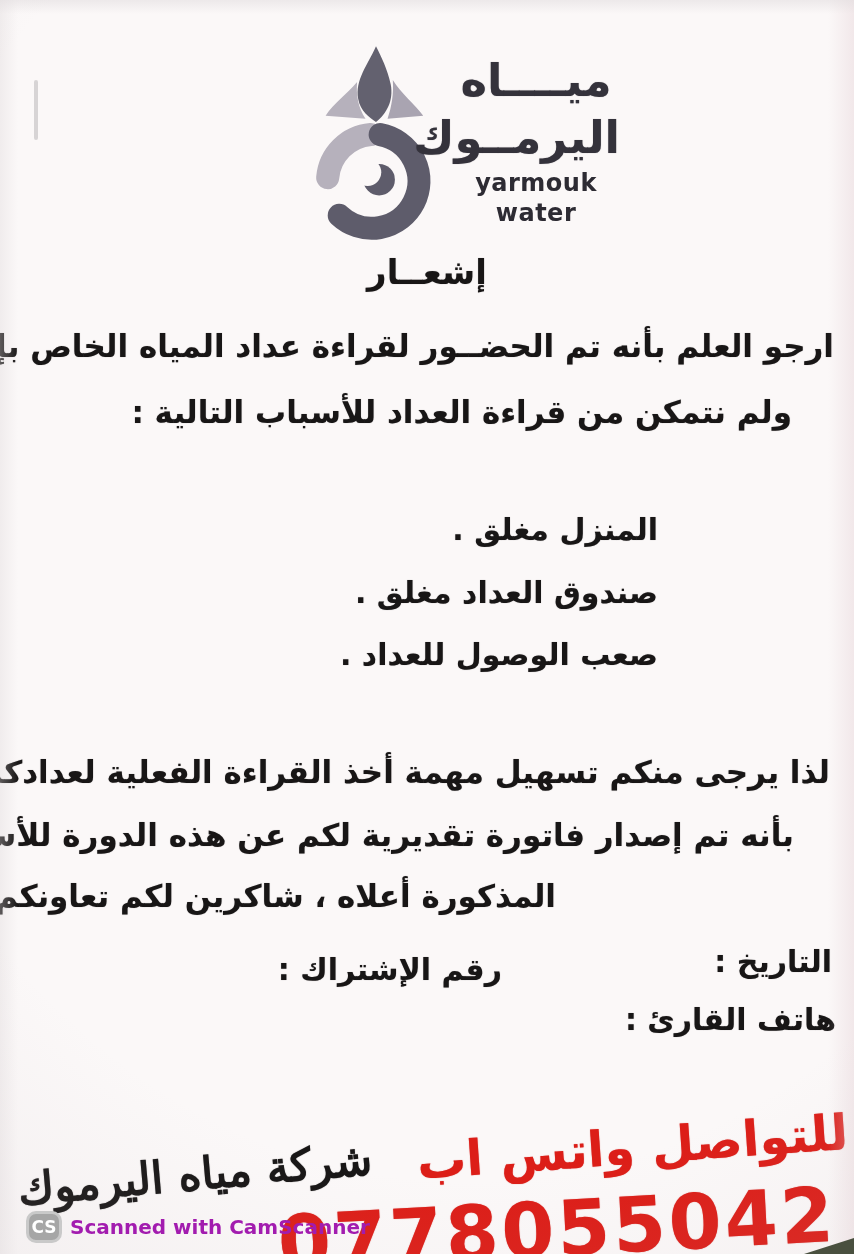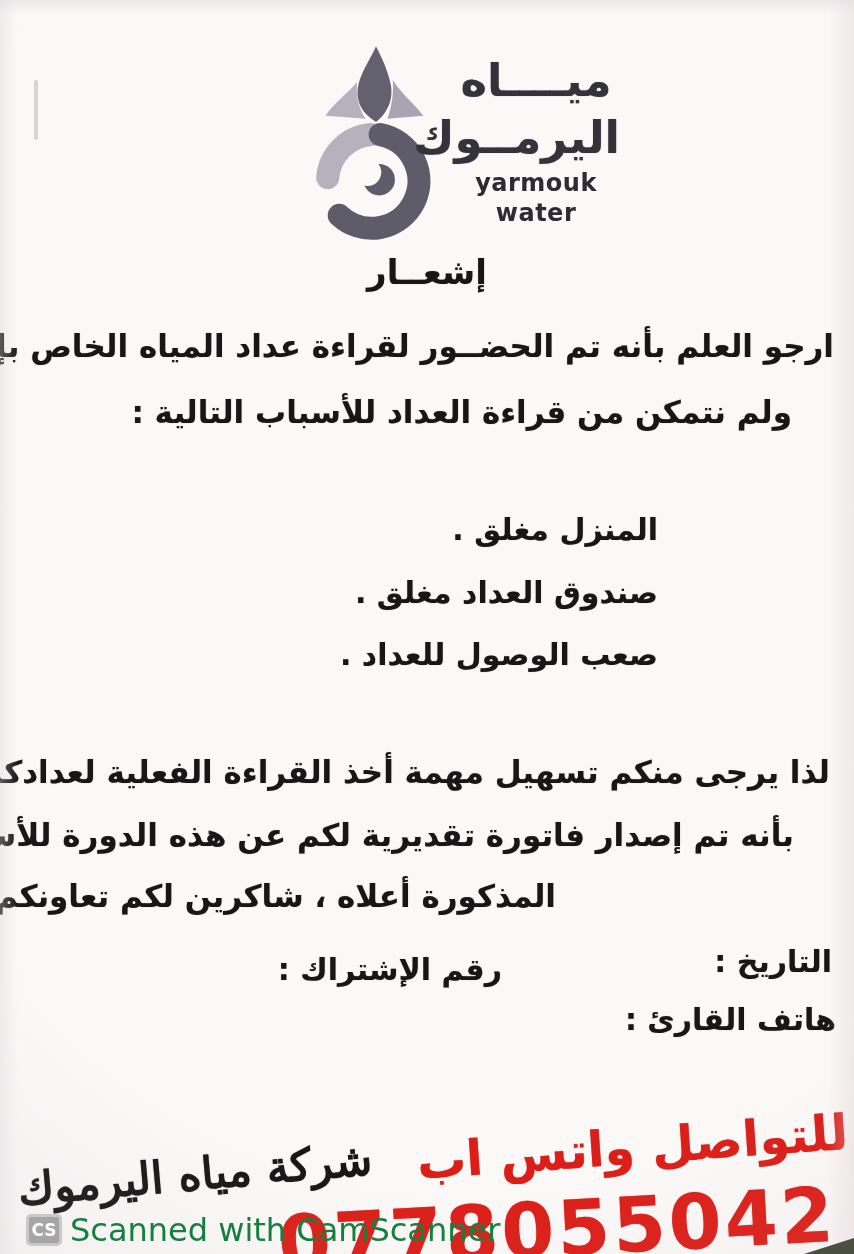--- a/index.html
+++ b/index.html
@@ -56,23 +56,23 @@
             font-family:"DejaVu Sans","Liberation Sans",sans-serif;}
 
   .company{left:20px;top:1164px;font-size:44px;font-weight:600;
            transform:rotate(-5deg);transform-origin:left bottom;
            font-family:"DejaVu Serif","Liberation Serif",serif;
            text-shadow:0 0 1px rgba(0,0,0,.5);}
 
   .watermark{position:absolute;left:26px;top:1211px;display:flex;align-items:center;
              gap:8px;z-index:6;}
   .cs-badge{width:36px;height:32px;background:#a6a6a6;border:3px solid #c9c9c9;
-            border-radius:5px;color:#fff;font-size:17px;font-weight:700;
+            border-radius:10px;color:#fff;font-size:17px;font-weight:700;
             display:flex;align-items:center;justify-content:center;box-sizing:border-box;}
-  .wm-text{color:#15803d;font-size:32px;font-weight:400;white-space:nowrap;}
+  .wm-text{color:#a21caf;font-size:20px;font-weight:700;white-space:nowrap;}
 
   .corner-fold{position:absolute;right:0;bottom:0;width:0;height:0;z-index:7;
                border-bottom:16px solid #49503f;border-left:50px solid transparent;}
   .smudge{position:absolute;left:34px;top:80px;width:4px;height:60px;
           background:rgba(150,145,150,.35);border-radius:2px;}
 </style>
 </head>
 <body>
 
 <div class="page">

